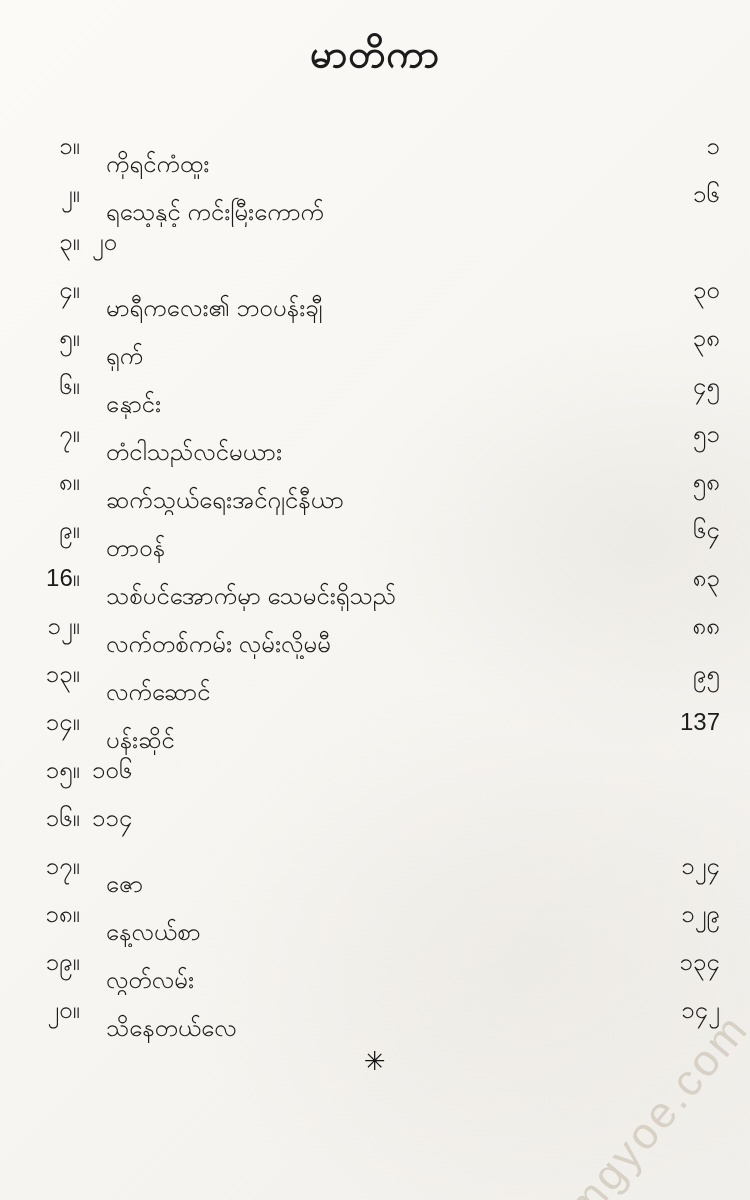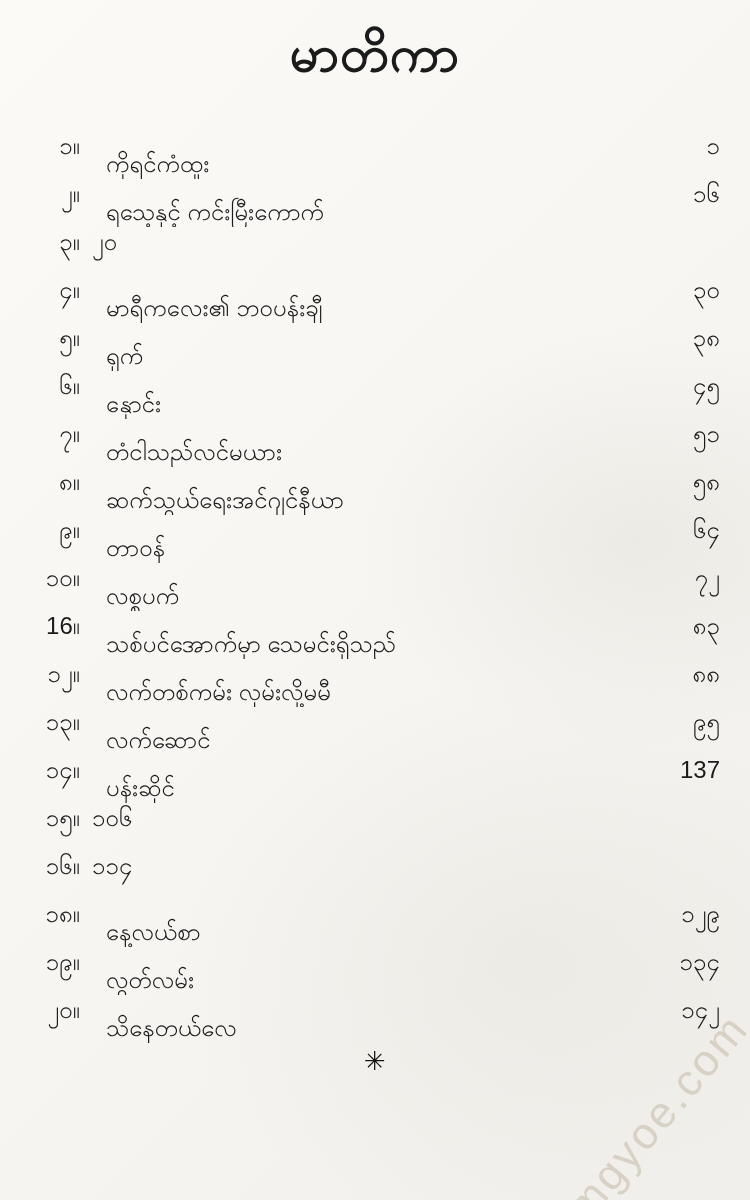--- a/index.html
+++ b/index.html
@@ -16,21 +16,21 @@
     background:
       radial-gradient(ellipse 400px 300px at 85% 45%, rgba(210,205,195,0.25), rgba(0,0,0,0) 70%),
       radial-gradient(ellipse 500px 400px at 70% 80%, rgba(214,208,198,0.22), rgba(0,0,0,0) 70%),
       linear-gradient(135deg, #fbfaf7 0%, #f6f5f1 55%, #f1efeb 100%);
     color: #1b1b1b;
     font-family: "Liberation Sans", "DejaVu Sans", sans-serif;
   }
   .title {
     margin: 26px 0 0 0;
     text-align: center;
-    font-size: 50px;
+    font-size: 38px;
     font-weight: 600;
     letter-spacing: 1px;
     line-height: 56px;
   }
   .toc {
     margin-top: 40px;
     padding: 0 30px 0 24px;
   }
   .toc-row {
     display: flex;
@@ -122,25 +122,20 @@
         <span class="toc-num">၈။</span>
         <span class="toc-title">ဆက်သွယ်ရေးအင်ဂျင်နီယာ</span>
         <span class="toc-page">၅၈</span>
       </div>
       <div class="toc-row">
         <span class="toc-num">၉။</span>
         <span class="toc-title">တာဝန်</span>
         <span class="toc-page">၆၄</span>
       </div>
       <div class="toc-row">
-        <span class="toc-num">၁၀။</span>
-        <span class="toc-title">လစ္စပက်</span>
-        <span class="toc-page">၇၂</span>
-      </div>
-      <div class="toc-row">
         <span class="toc-num">16။</span>
         <span class="toc-title">သစ်ပင်အောက်မှာ သေမင်းရှိသည်</span>
         <span class="toc-page">၈၃</span>
       </div>
       <div class="toc-row">
         <span class="toc-num">၁၂။</span>
         <span class="toc-title">လက်တစ်ကမ်း လှမ်းလို့မမီ</span>
         <span class="toc-page">၈၈</span>
       </div>
       <div class="toc-row">
@@ -155,20 +150,25 @@
       </div>
       <div class="toc-row">
         <span class="toc-num">၁၅။</span>
         <span class="toc-page">၁၀၆</span>
       </div>
       <div class="toc-row">
         <span class="toc-num">၁၆။</span>
         <span class="toc-page">၁၁၄</span>
       </div>
       <div class="toc-row">
+        <span class="toc-num">၁၇။</span>
+        <span class="toc-title">ဇော</span>
+        <span class="toc-page">၁၂၄</span>
+      </div>
+      <div class="toc-row">
         <span class="toc-num">၁၈။</span>
         <span class="toc-title">နေ့လယ်စာ</span>
         <span class="toc-page">၁၂၉</span>
       </div>
       <div class="toc-row">
         <span class="toc-num">၁၉။</span>
         <span class="toc-title">လွတ်လမ်း</span>
         <span class="toc-page">၁၃၄</span>
       </div>
       <div class="toc-row">

